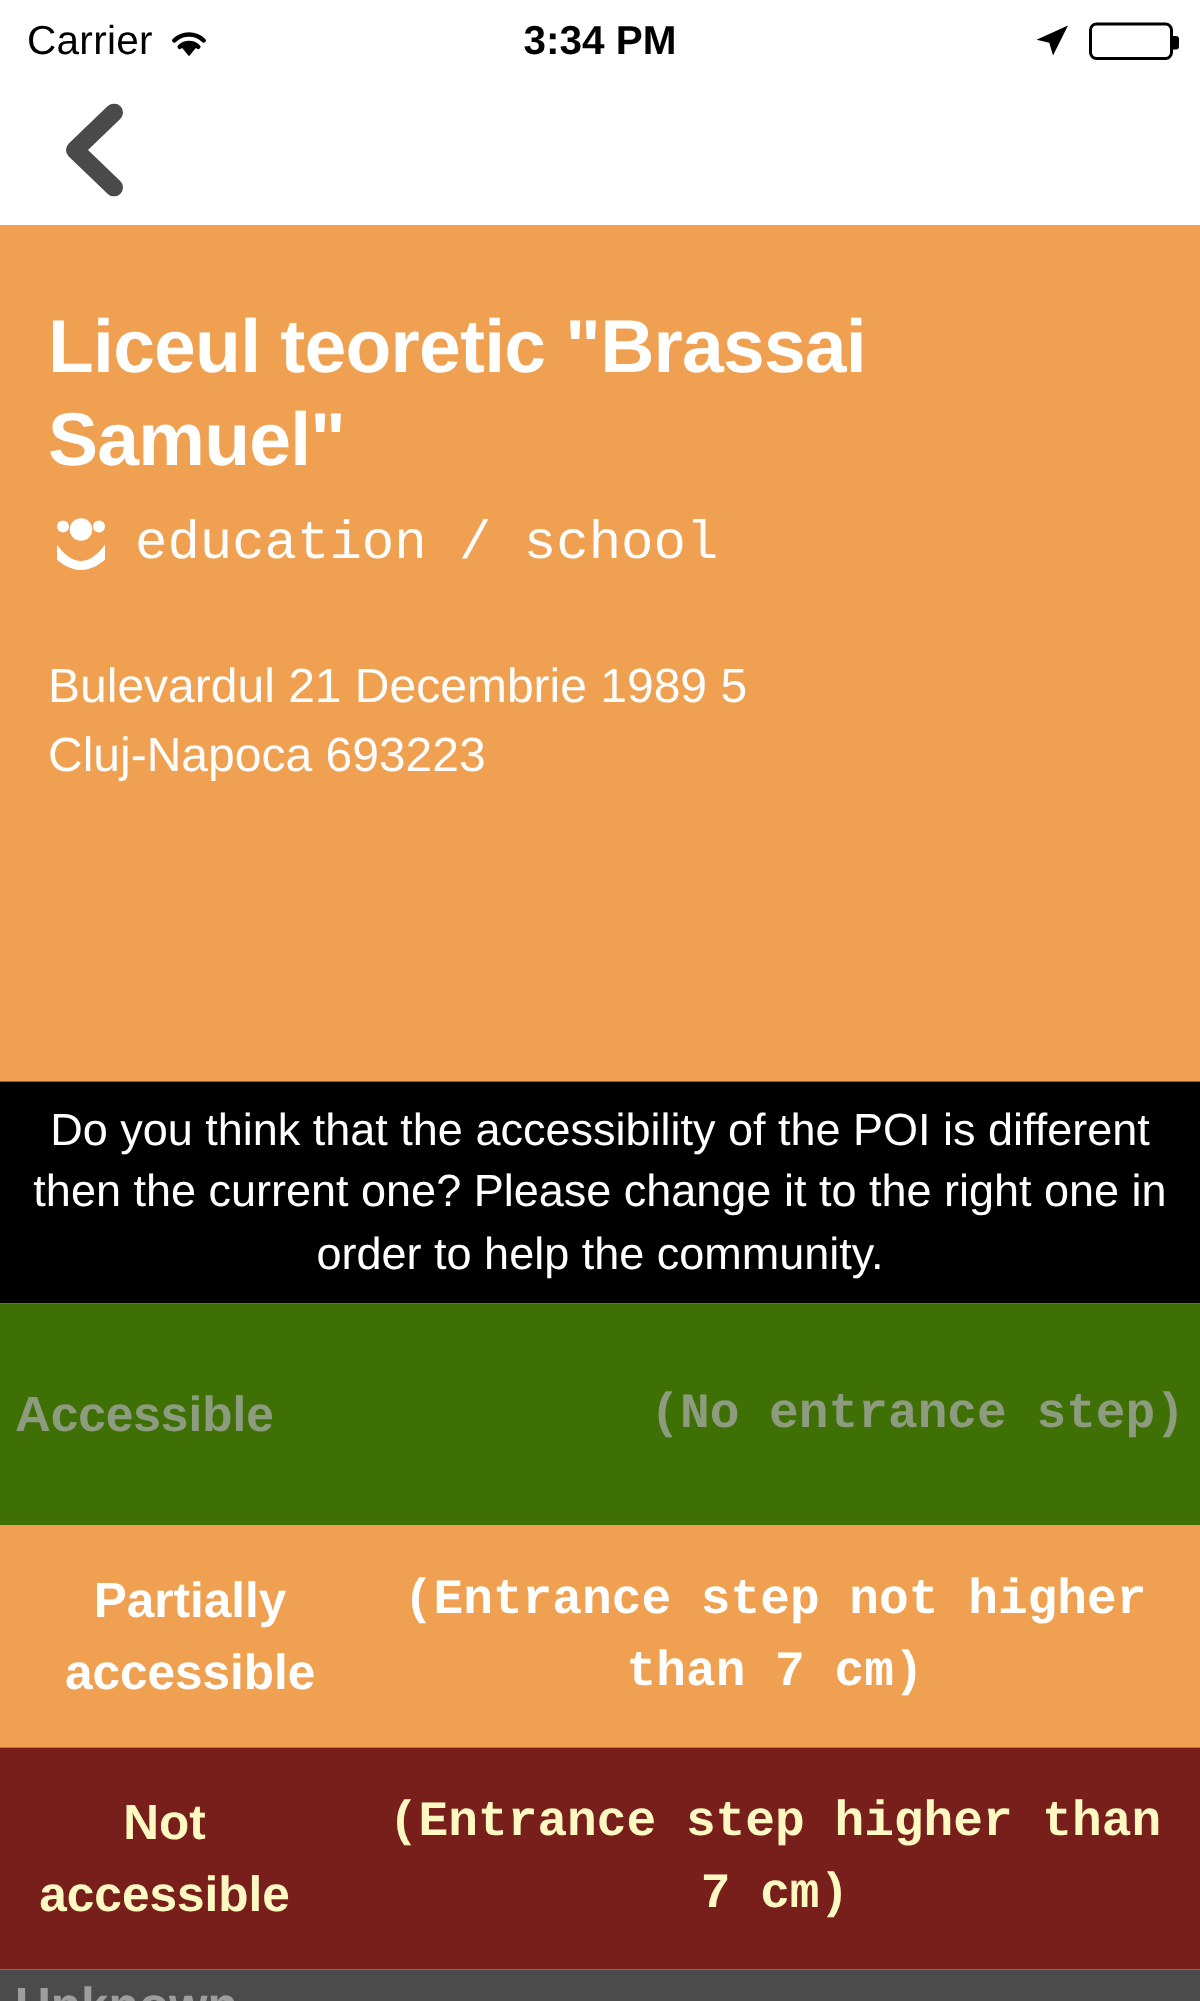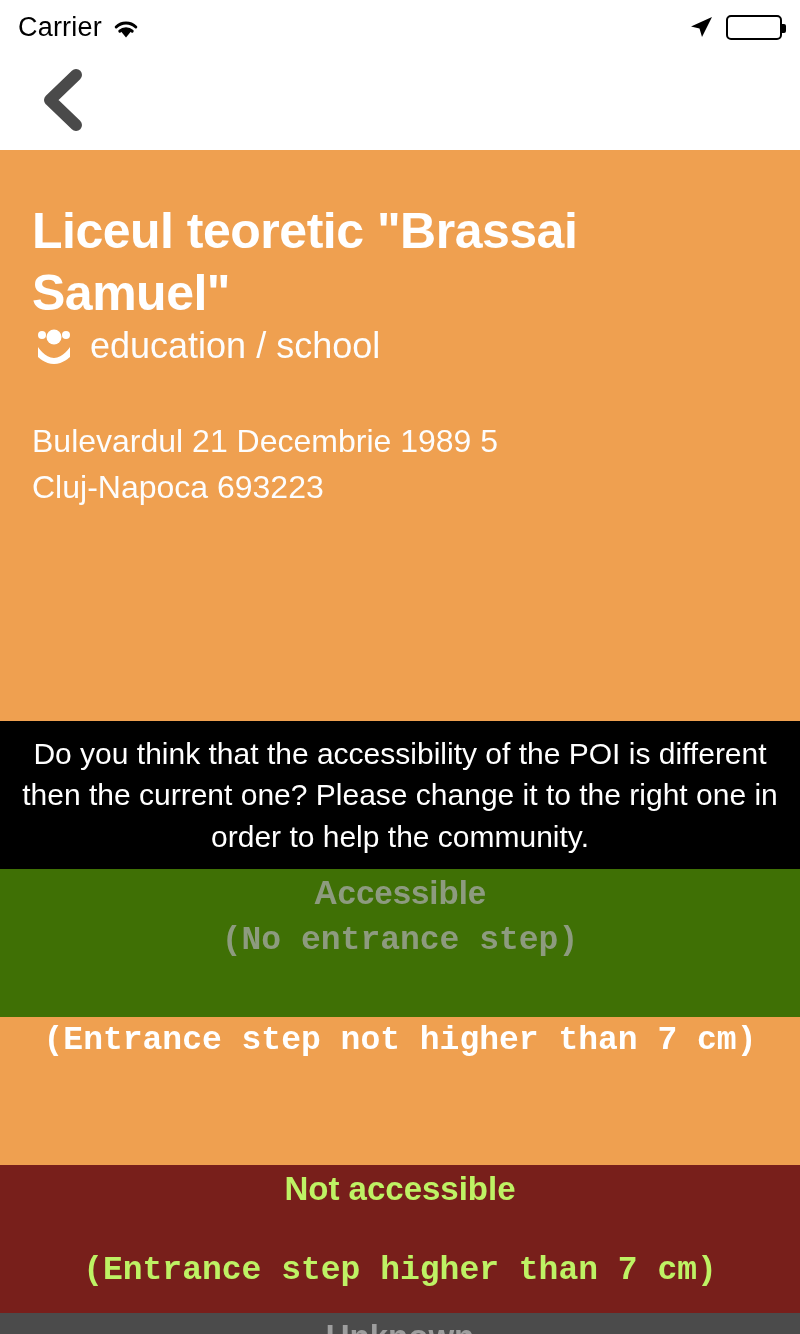--- a/index.html
+++ b/index.html
@@ -101,21 +101,22 @@
   .poi-title {
     font-size: 50px;
     font-weight: bold;
     line-height: 1.24;
     letter-spacing: -0.5px;
   }
   .poi-category-row {
     display: flex;
     align-items: center;
     gap: 14px;
-    margin-top: 0;
+    margin-top: 16px;
+    font-family: Liberation Mono, monospace;
   }
   .cat-icon { width: 44px; height: 44px; display: block; }
   .poi-category {
     font-size: 36px;
     color: #fdfdfd;
   }
   .poi-address {
     margin-top: 50px;
     font-size: 32px;
     line-height: 1.45;
@@ -132,59 +133,59 @@
     justify-content: center;
     text-align: center;
     padding: 12px 22px;
     font-size: 30px;
     line-height: 1.38;
   }
 
   
   .option {
     display: flex;
-    flex-direction: column;
-    align-items: center;
-    justify-content: flex-start;
+    align-items: center;
+    justify-content: space-between;
     text-align: center;
     cursor: pointer;
     padding: 0 10px;
   }
   .option .line1 {
     font-size: 33px;
     font-weight: bold;
     line-height: 1.45;
   }
   .option .line2 {
     font-size: 33px;
     font-weight: bold;
     line-height: 1.45;
     font-family: Liberation Mono, monospace;
   }
   .opt-accessible { background: #3f7005; flex: 0 0 148px; color: #8d9b7f; }
   .opt-partial    { background: #efa050; flex: 0 0 148px; color: #ffffff; }
-  .opt-not        { background: #781f1b; flex: 0 0 148px; color: #bef264; gap: 34px; }
+  .opt-not        { background: #781f1b; flex: 0 0 148px; color: #fef9c3; gap: 34px; }
   .opt-unknown    { background: #4b4b4b; flex: 1 1 auto;  color: #9e9e9e; }
 </style>
 </head>
 <body>
 
 <div class="phone">
 
   <div class="status-bar">
     <div class="status-left">
       <span class="carrier-label">Carrier</span>
       <span class="wifi-icon">
         <svg width="28" height="22" viewBox="0 0 28 22">
           <path d="M14 19.5 L8.5 12.8 A8.5 8.5 0 0 1 19.5 12.8 Z" fill="#000"></path>
           <path d="M4.2 9.0 A14 14 0 0 1 23.8 9.0" stroke="#000" stroke-width="3" fill="none" stroke-linecap="round"></path>
           <path d="M7.8 13.2 A9 9 0 0 1 20.2 13.2" stroke="#000" stroke-width="3" fill="none" stroke-linecap="round"></path>
         </svg>
       </span>
     </div>
+    <div class="status-center">3:34 PM</div>
     <div class="status-right">
       <span class="loc-arrow">
         <svg width="26" height="26" viewBox="0 0 26 26">
           <path d="M24 3 L3 12.5 L11.5 14.5 L14 23 Z" fill="#000"></path>
         </svg>
       </span>
       <span class="battery">
         <span class="battery-fill"></span>
       </span>
     </div>
@@ -220,20 +221,21 @@
   </div>
 
   <div class="question">Do you think that the accessibility of the POI is different then the current one? Please change it to the right one in order to help the community.</div>
 
   <div class="option opt-accessible">
     <div class="line1">Accessible</div>
     <div class="line2">(No entrance step)</div>
   </div>
 
   <div class="option opt-partial">
+    <div class="line1">Partially accessible</div>
     <div class="line2">(Entrance step not higher than 7 cm)</div>
   </div>
 
   <div class="option opt-not">
     <div class="line1">Not accessible</div>
     <div class="line2">(Entrance step higher than 7 cm)</div>
   </div>
 
   <div class="option opt-unknown">
     <div class="line1">Unknown</div>

